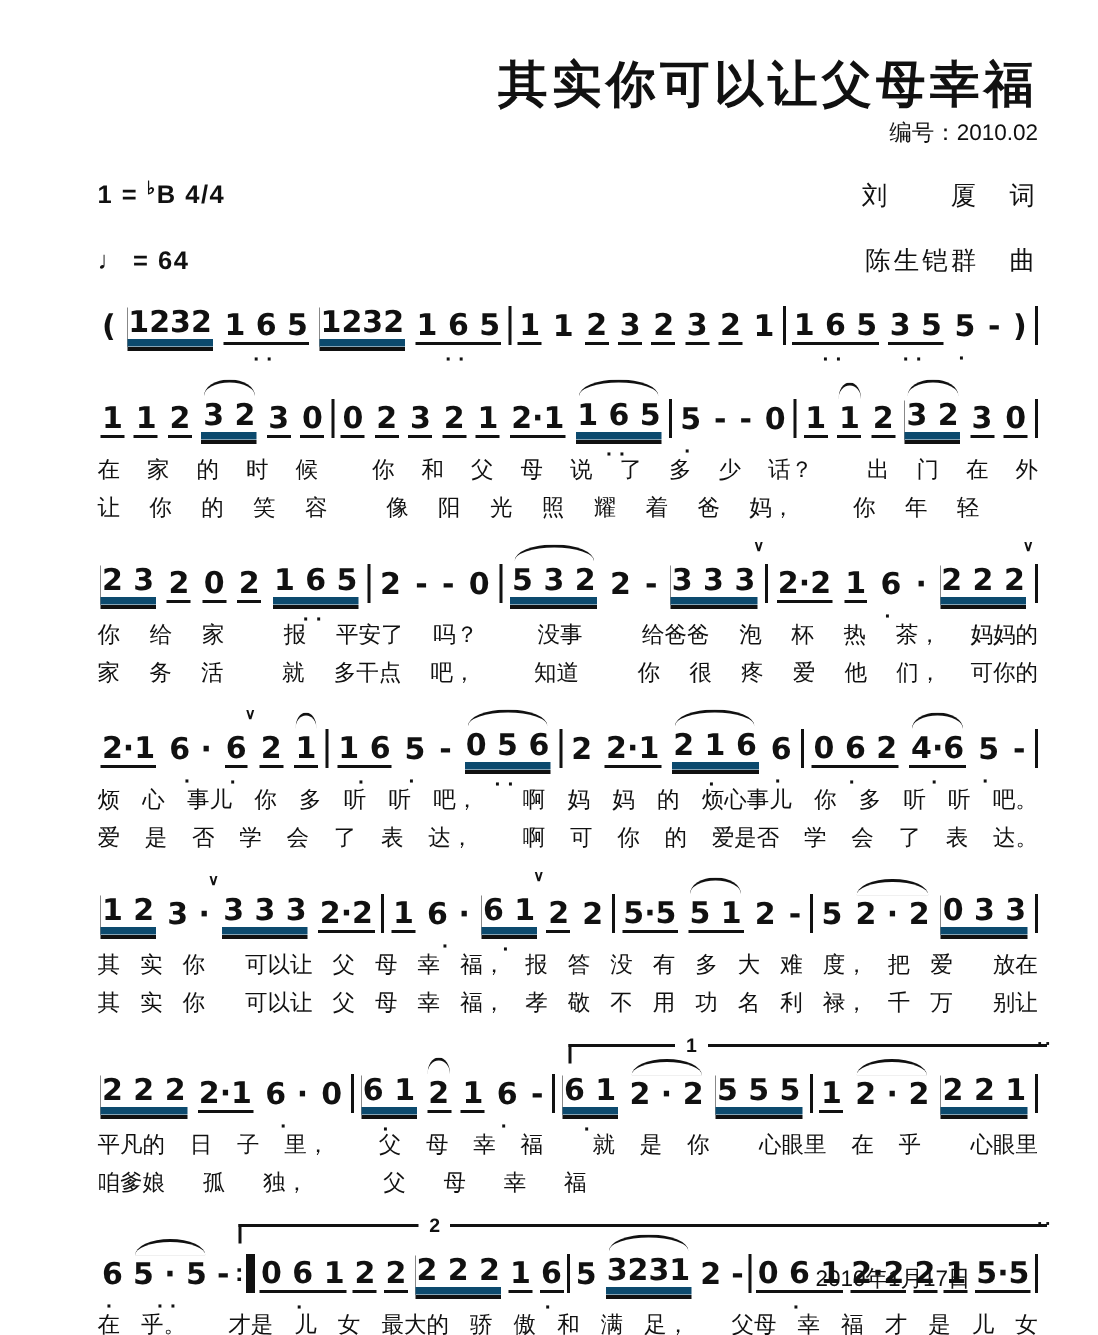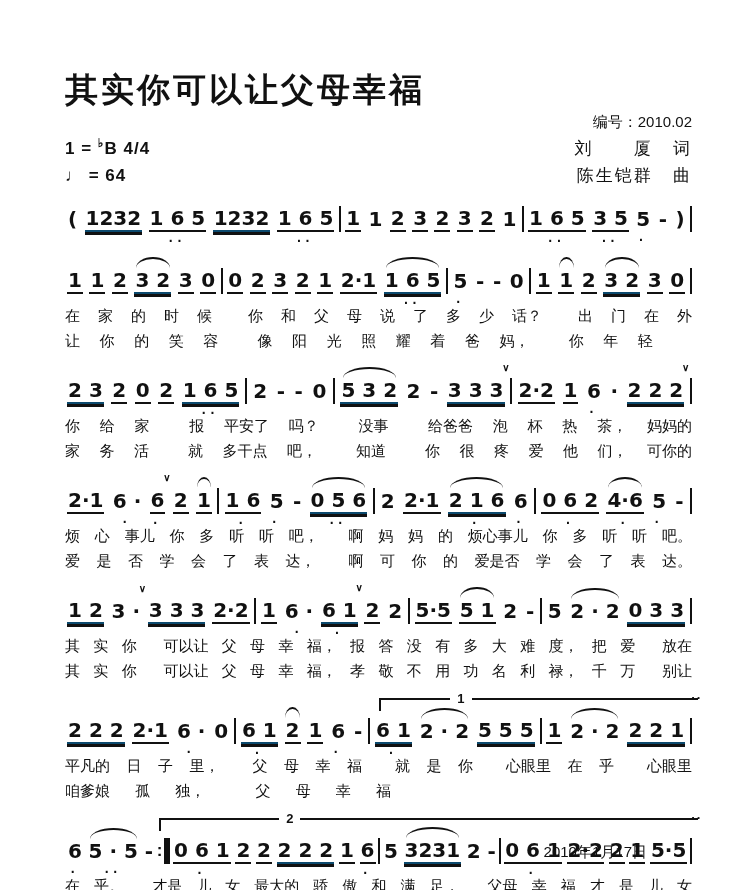--- a/index.html
+++ b/index.html
@@ -1,30 +1,30 @@
 <!DOCTYPE html>
 <html><head>
 <meta charset="utf-8">
 <style>
   html,body{margin:0;padding:0;background:#fff;}
   body{width:732px;height:890px;overflow:hidden;font-family:"Liberation Sans",sans-serif;color:#111;}
   .sheet{position:relative;width:732px;height:890px;background:#fff;box-sizing:border-box;padding:0 40px 0 65px;}
-  .title{font-size:33px;font-weight:bold;text-align:left;letter-spacing:3px;padding-top:68px;}
+  .title{font-size:33px;font-weight:bold;text-align:right;letter-spacing:3px;padding-top:34px;}
   .serial{text-align:right;font-size:15px;}
-  .hrow{display:flex;justify-content:space-between;align-items:baseline;font-size:17px;margin-top:4px;}
+  .hrow{display:flex;justify-content:space-between;align-items:baseline;font-size:17px;margin-top:20px;}
   .hleft{font-weight:bold;letter-spacing:1px;}
   .hright{white-space:pre;letter-spacing:2px;}
   .flat{vertical-align:super;font-size:12px;}
 
   .system{position:relative;margin-top:16px;}
   .notes{display:flex;justify-content:space-between;align-items:center;height:36px;}
   .tok{position:relative;display:inline-block;margin:0 2px;text-align:center;}
   .t{display:inline-block;font-weight:bold;font-size:20px;white-space:pre;padding:0 1px;font-family:"DejaVu Sans","Liberation Sans",sans-serif;}
   .u1{border-bottom:2px solid #111;}
-  .u2{border-bottom:2px solid #0c4a6e;box-shadow:0 3px 0 #111;}
+  .u2{border-bottom:5px solid #0c4a6e;box-shadow:0 3px 0 #111;}
   .arc{position:absolute;top:-11px;left:4%;right:4%;height:9px;border-top:2px solid #111;border-radius:50%/100% 100% 0 0;}
   .breath{position:absolute;top:-16px;right:-5px;font-size:10px;font-weight:bold;}
   .dots{position:absolute;bottom:-14px;left:0;right:0;text-align:center;font-size:14px;font-weight:bold;letter-spacing:4px;line-height:10px;}
   .bar{width:2px;height:26px;background:#111;flex:0 0 auto;}
   .bar-rep{display:flex;align-items:center;gap:2px;flex:0 0 auto;}
   .rep-dots{font-weight:bold;font-size:17px;line-height:26px;}
   .rep-thick{width:6px;height:26px;background:#111;}
 
   .lyrics{display:flex;justify-content:space-between;font-size:15px;margin-top:8px;line-height:17px;}
   .lyr-narrow{width:52%;}

